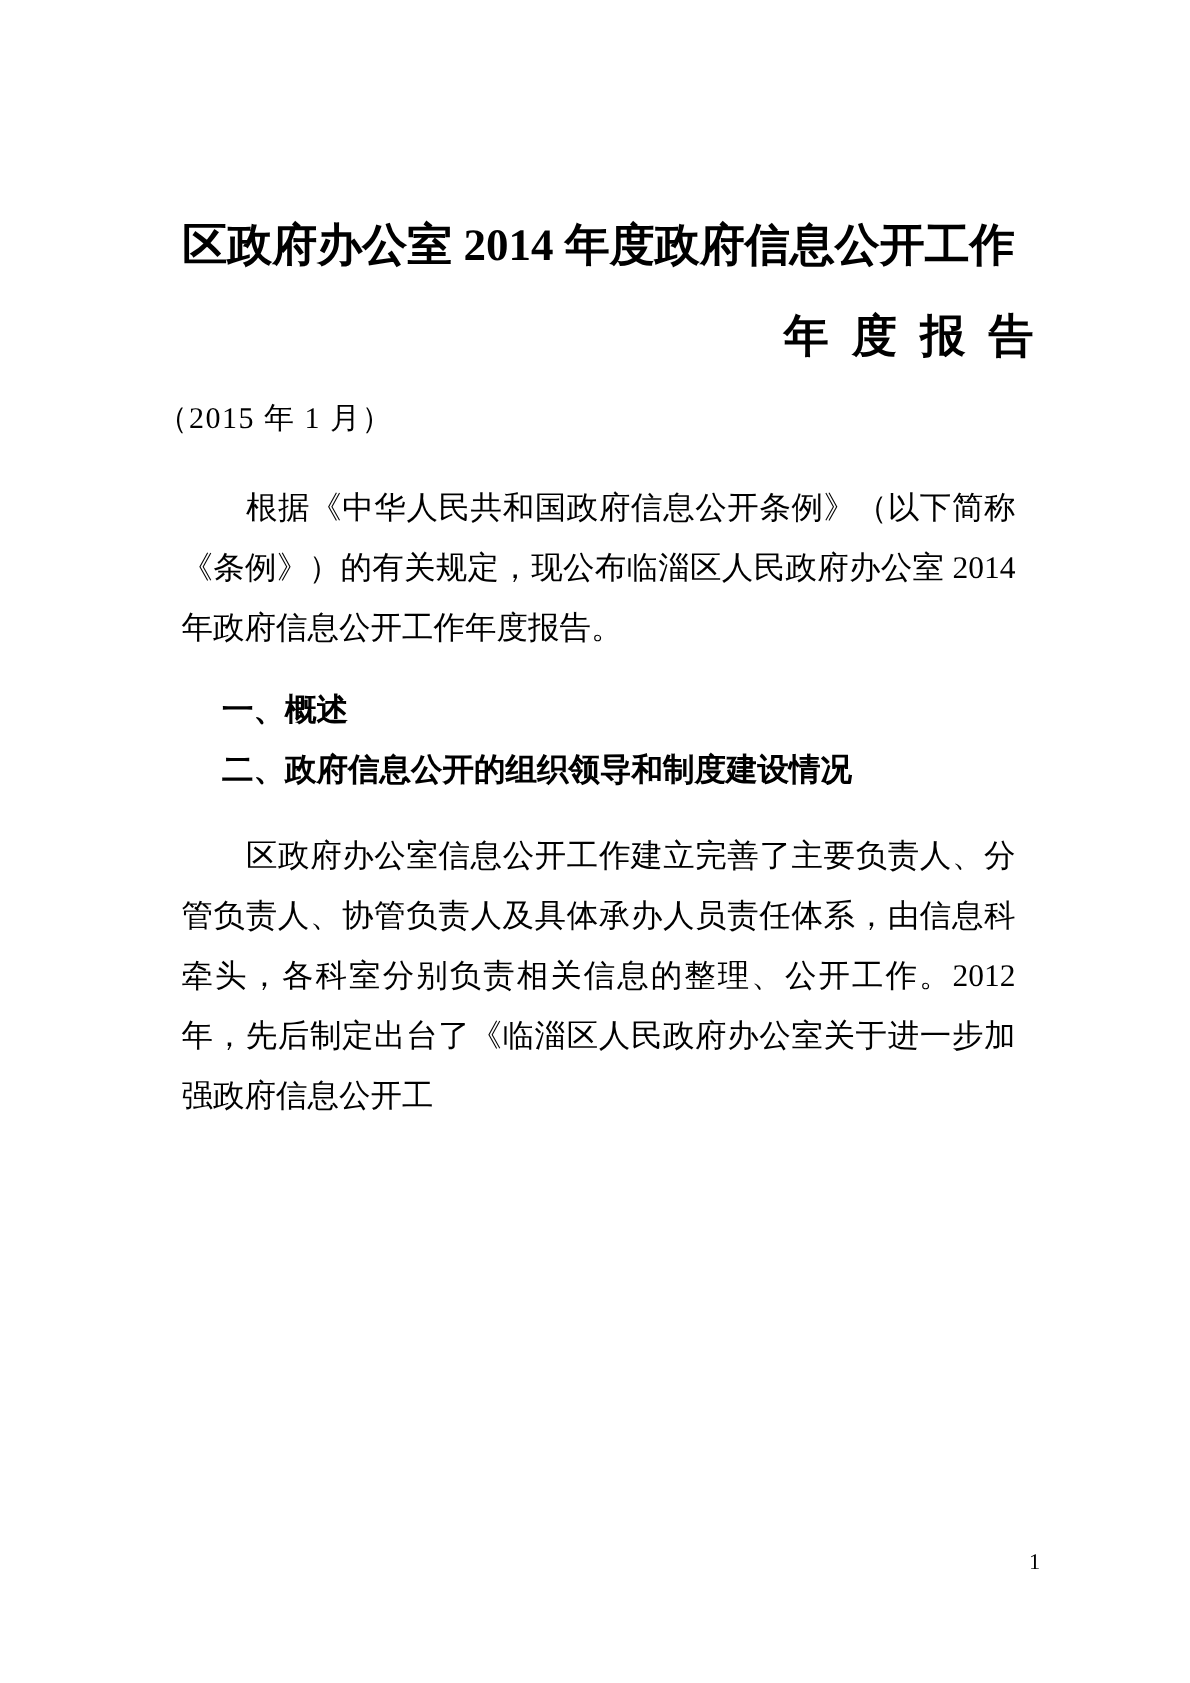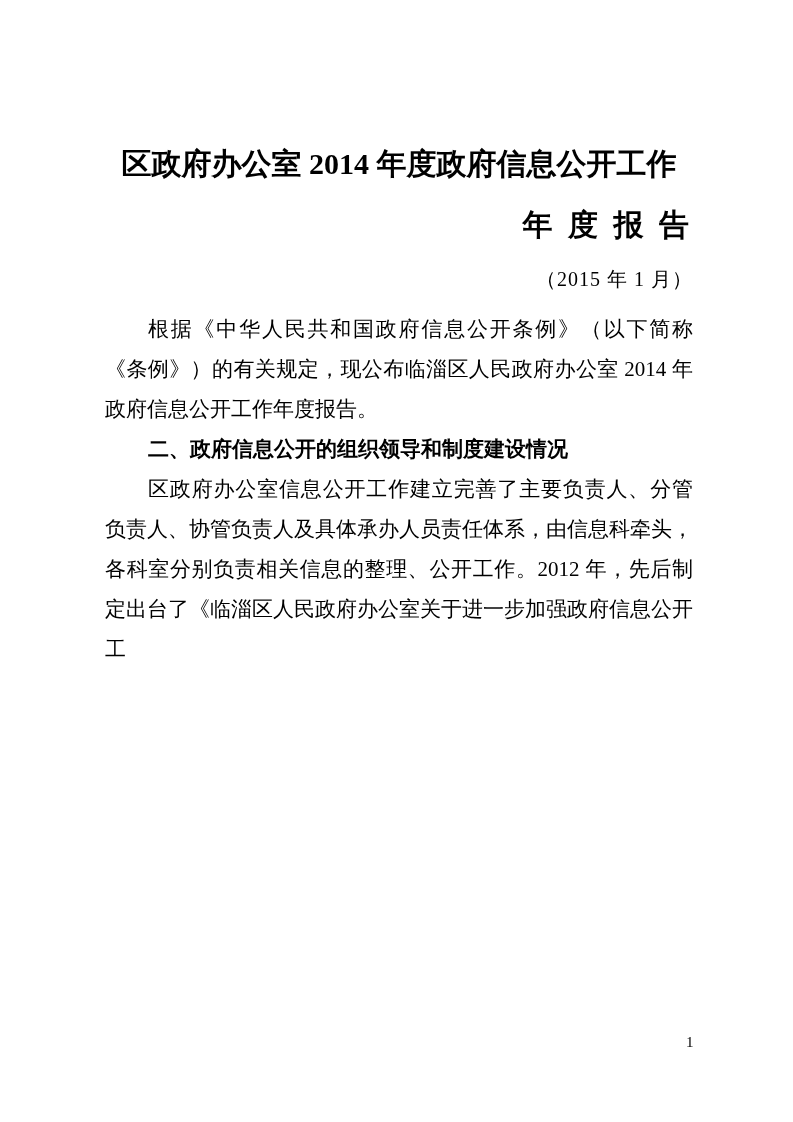--- a/index.html
+++ b/index.html
@@ -38,28 +38,28 @@
     font-weight: 700;
     line-height: 62px;
     text-align: right;
     letter-spacing: 4px;
     font-family: "Liberation Serif", "DejaVu Serif", serif;
   }
   .doc-date {
     font-size: 20px;
     font-weight: 400;
     line-height: 46px;
-    text-align: right;
+    text-align: left;
     letter-spacing: 1px;
   }
   .body-text {
     margin-top: 7px;
   }
   .para {
-    margin: 0;
+    margin: 16px;
     font-size: 21px;
     line-height: 40px;
     text-align: justify;
     text-indent: 43px;
     word-break: break-all;
     font-family: "Liberation Serif", "DejaVu Serif", serif;
   }
   .heading {
     margin: 0;
     font-size: 21px;
@@ -86,20 +86,21 @@
     <div class="doc-title-line1">区政府办公室 2014 年度政府信息公开工作</div>
 
     <div class="doc-title-line2">年 度 报 告</div>
 
     <div class="doc-date">（2015 年 1 月）</div>
 
     <div class="body-text">
 
       <p class="para">根据《中华人民共和国政府信息公开条例》（以下简称《条例》）的有关规定，现公布临淄区人民政府办公室 2014 年政府信息公开工作年度报告。</p>
 
+      <p class="heading">一、概述</p>
 
 
       <p class="heading">二、政府信息公开的组织领导和制度建设情况</p>
 
       <p class="para">区政府办公室信息公开工作建立完善了主要负责人、分管负责人、协管负责人及具体承办人员责任体系，由信息科牵头，各科室分别负责相关信息的整理、公开工作。2012 年，先后制定出台了《临淄区人民政府办公室关于进一步加强政府信息公开工</p>
 
     </div>
   </div>
 
   <div class="page-number">1</div>

